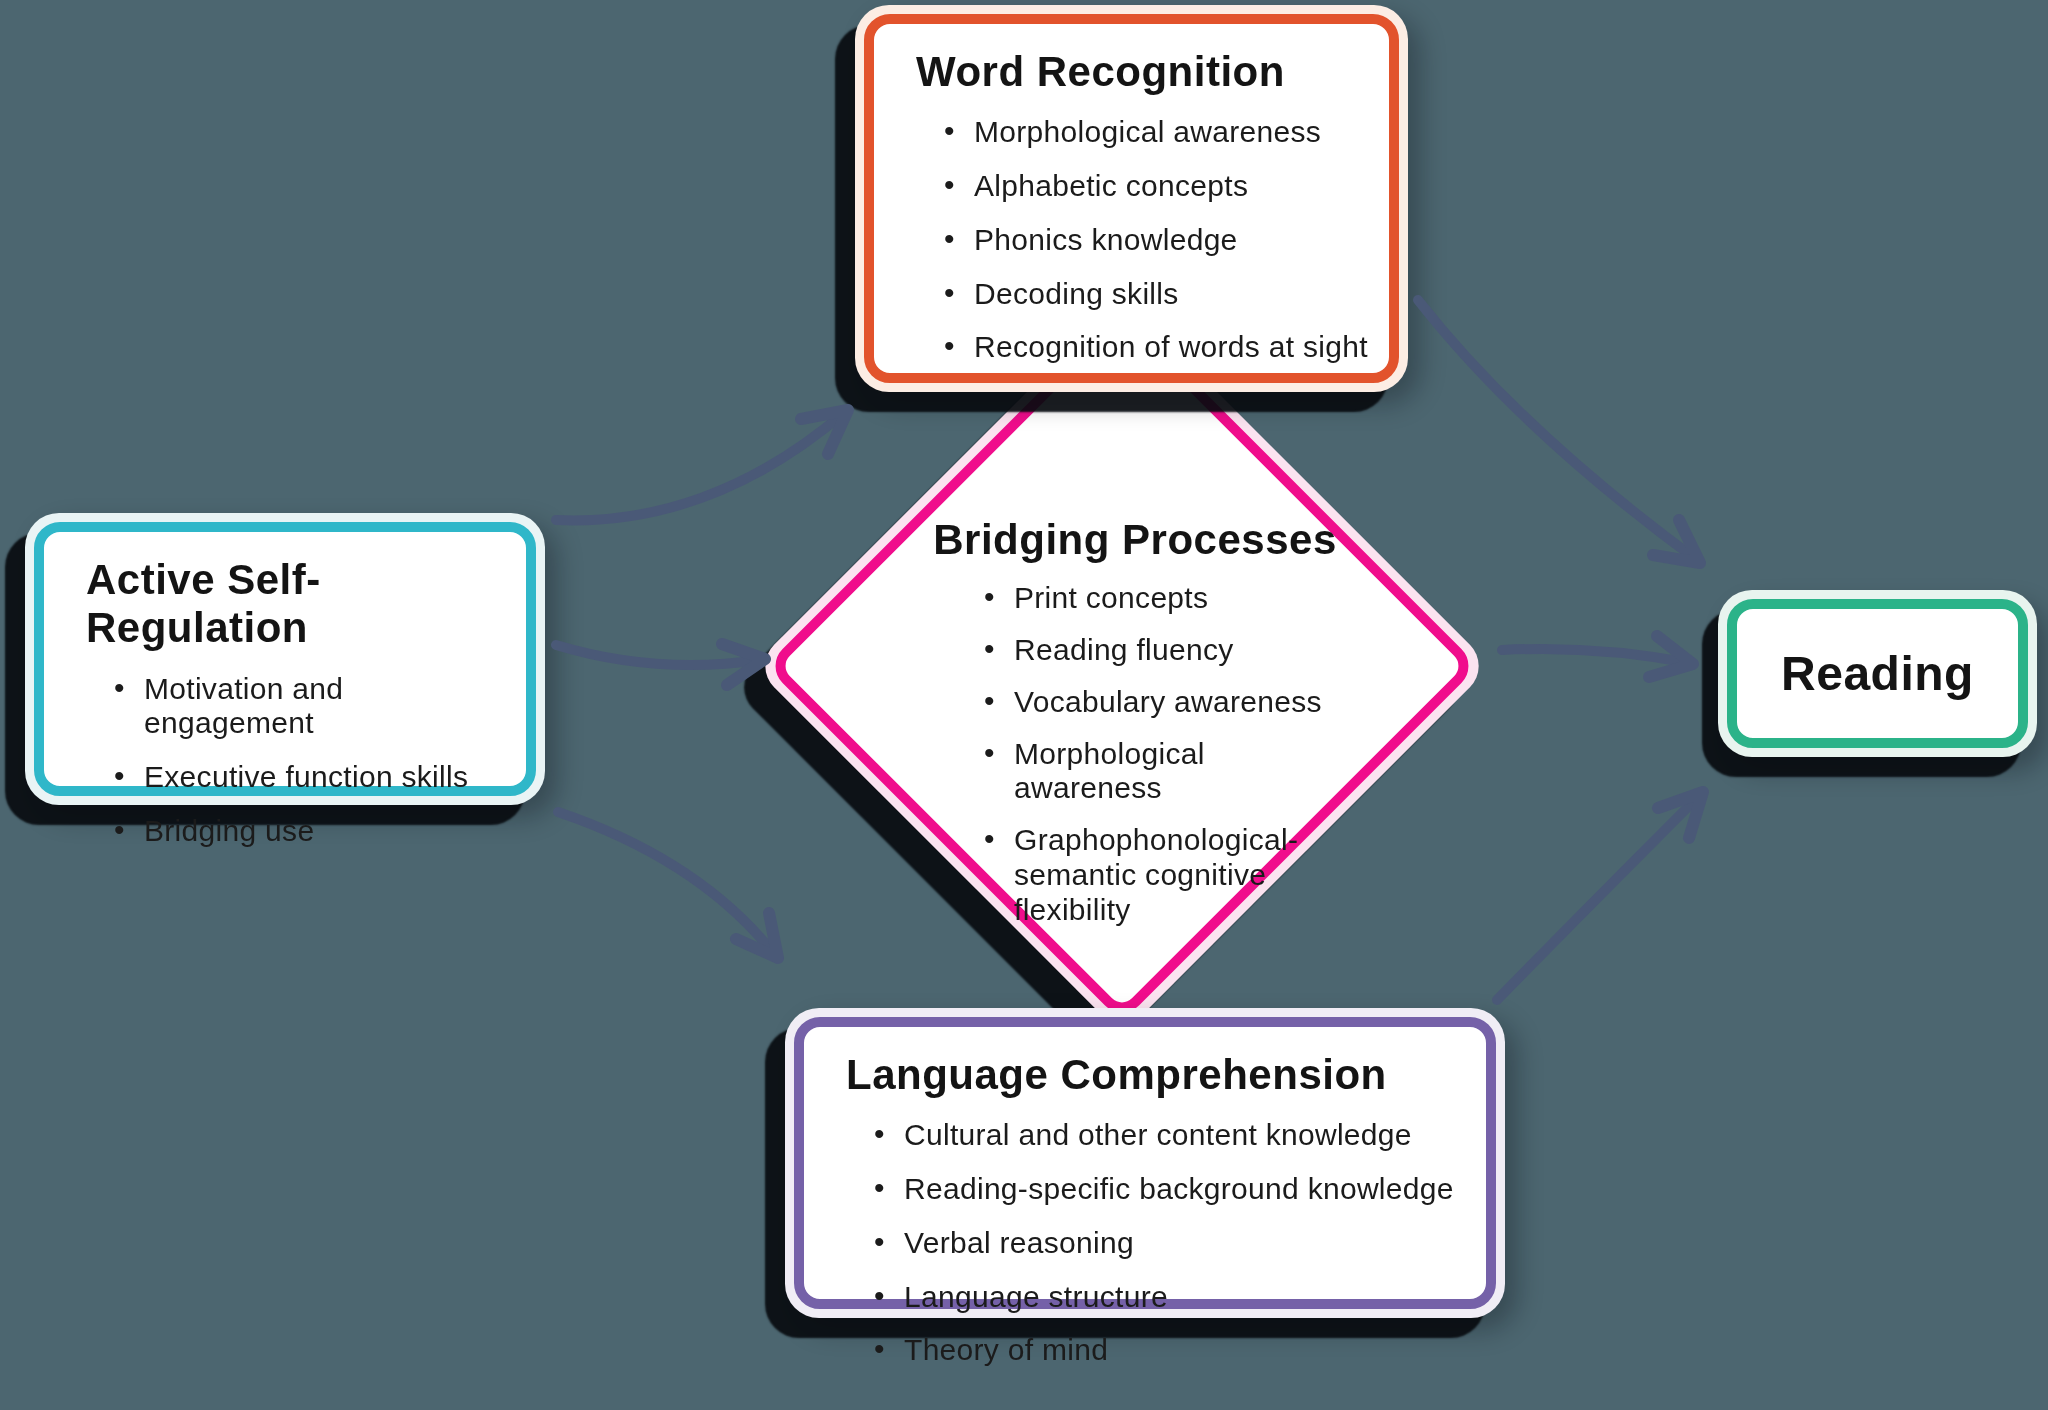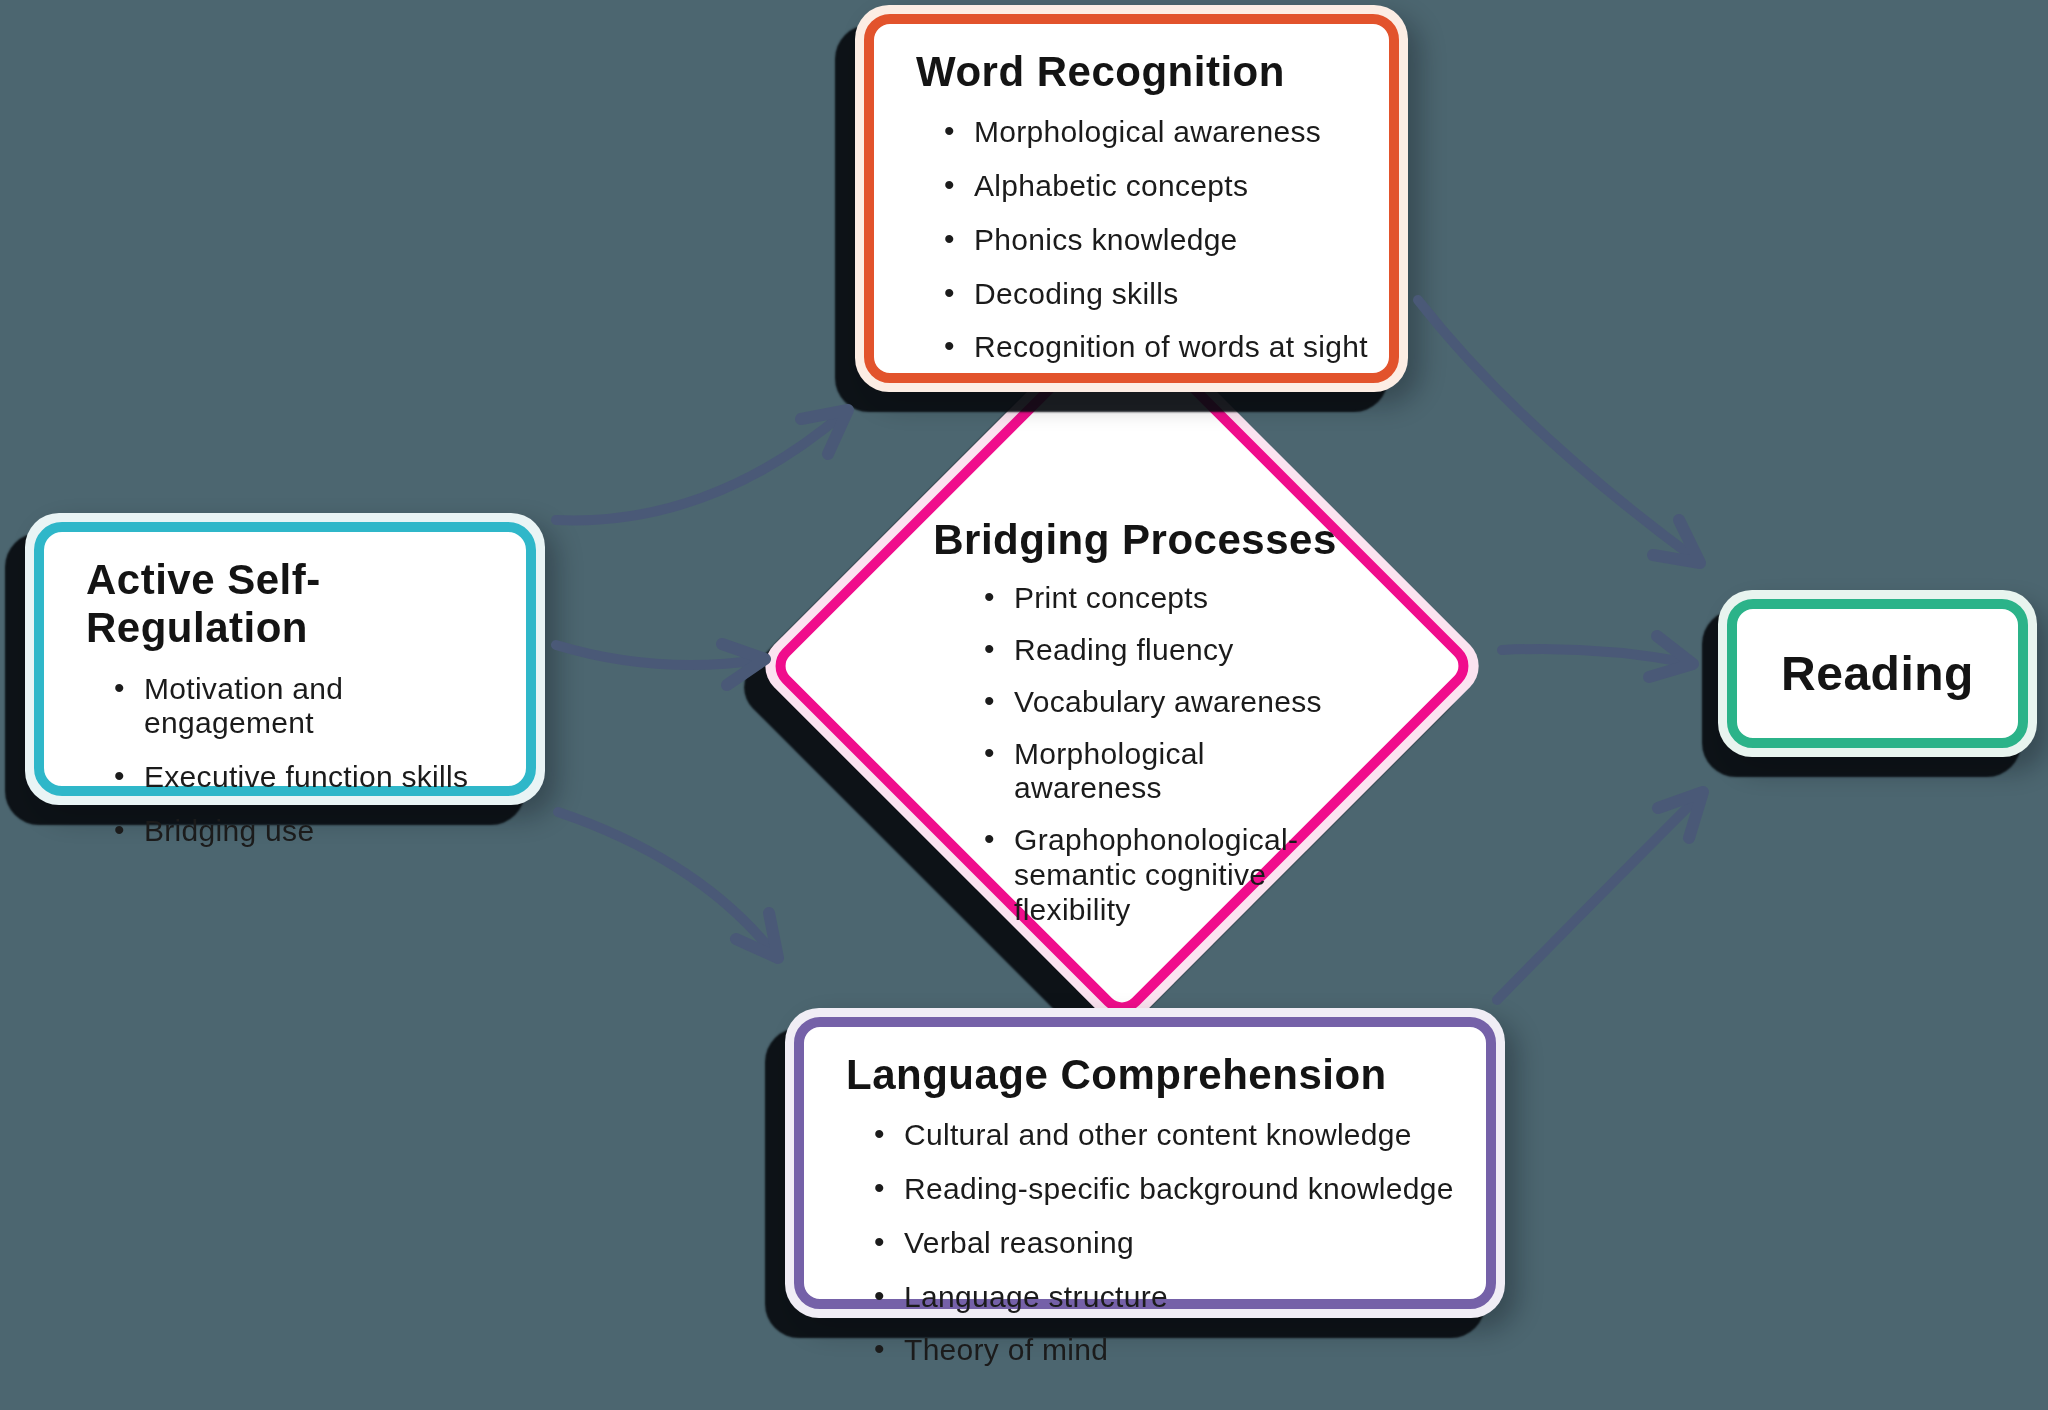--- a/index.html
+++ b/index.html
@@ -22,21 +22,21 @@
   ul.bullets{list-style:none;margin:8px 0 0 0;padding:0 0 0 24px;}
   ul.bullets li{
     position:relative;padding-left:34px;font-size:30px;line-height:1.16;
     color:#1b1b1b;margin-top:19px;letter-spacing:.3px;
   }
   ul.bullets li::before{content:"\2022";position:absolute;left:4px;top:-1px;color:#1b1b1b;}
   
   .wr{left:855px;top:5px;width:553px;height:387px;background:#FCEDE4;}
   .wr .card-inner{border-color:#E2532C;}
   .asr{left:25px;top:513px;width:520px;height:292px;background:#E9F4F5;}
-  .asr .card-inner{border-color:#2FB7C9;border-radius:28px;}
+  .asr .card-inner{border-color:#2FB7C9;}
   .lc{left:785px;top:1008px;width:720px;height:310px;background:#F0EDF5;}
   .lc .card-inner{border-color:#7561A8;}
   .reading{left:1718px;top:590px;width:319px;height:167px;background:#E8F4EF;
            box-shadow:-16px 20px 2px rgba(8,11,15,.92), 10px 14px 24px rgba(8,11,15,.30);}
   .reading .card-inner{border-color:#2BB389;display:flex;align-items:center;justify-content:center;border-radius:26px;}
   .reading-title{font-weight:bold;font-size:48px;color:#141414;letter-spacing:.5px;}
   
   .diamond{
     position:absolute;left:861px;top:405px;width:522px;height:522px;z-index:1;
     transform:rotate(45deg);background:#FBE3F0;border-radius:30px;

